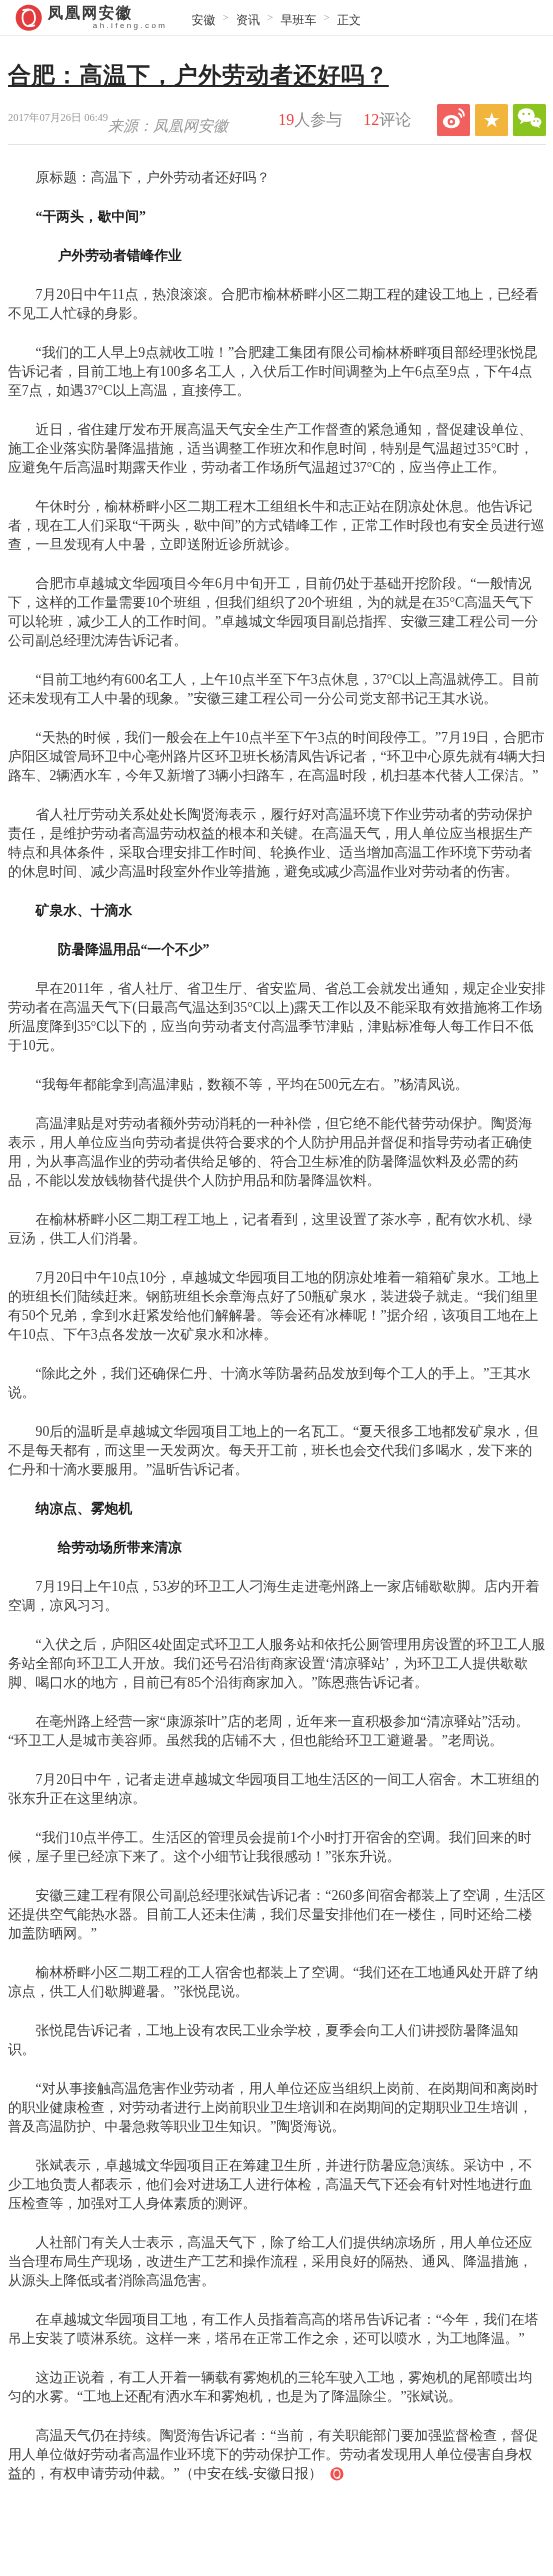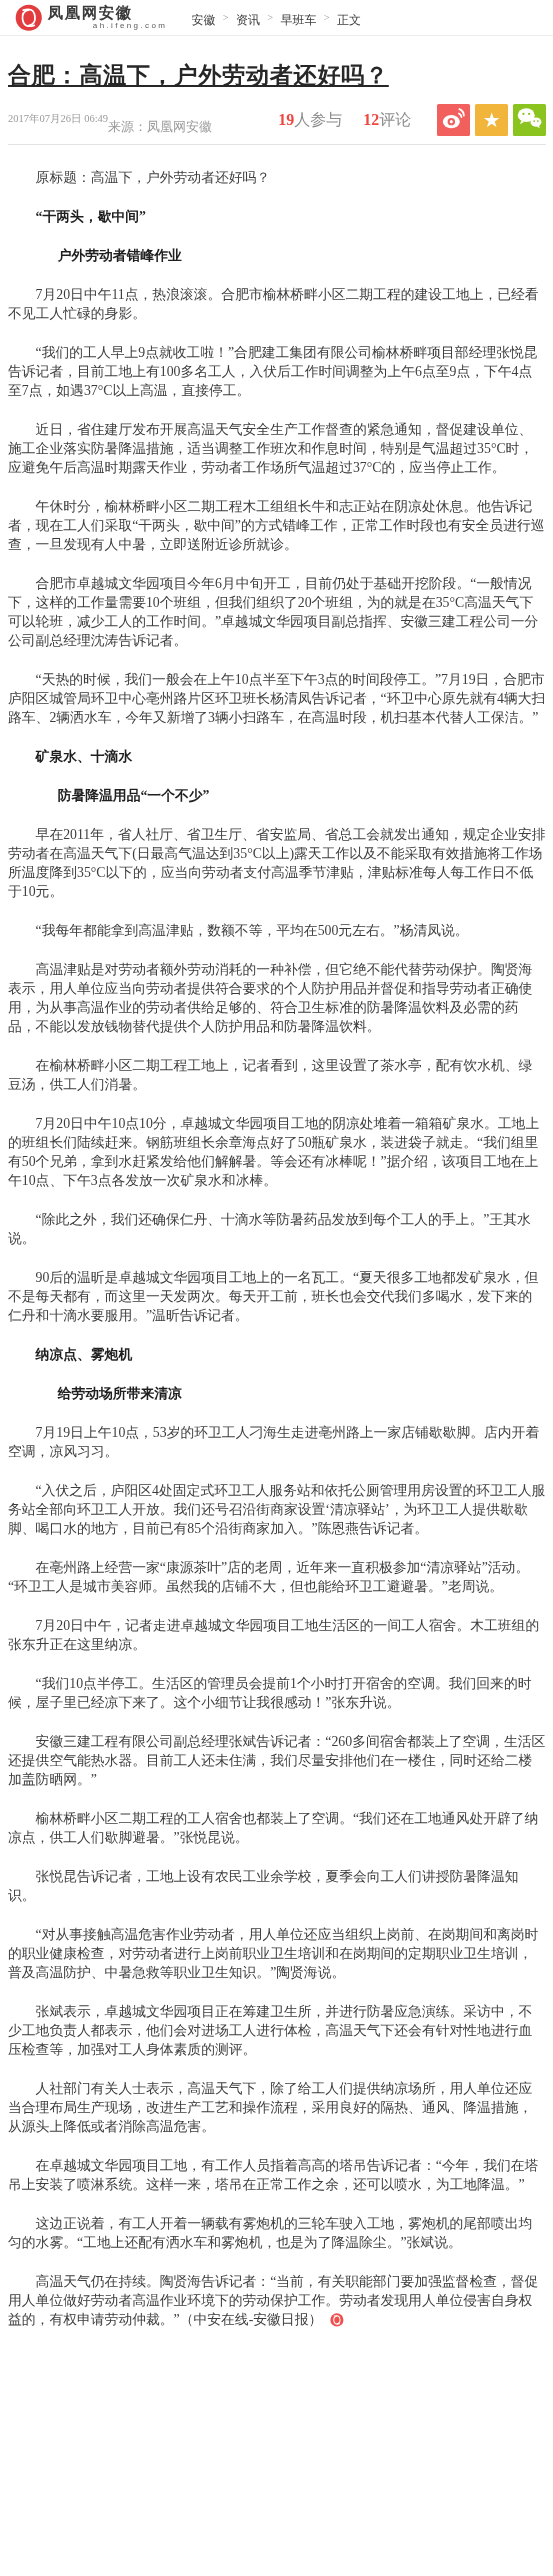--- a/index.html
+++ b/index.html
@@ -27,25 +27,25 @@
   .article-title{
     font-size:23px;font-weight:bold;color:#272727;
     margin:24px 0 13px 0;letter-spacing:0.8px;text-decoration:underline;
   }
   .meta-row{
     display:flex;justify-content:space-between;align-items:flex-end;
     border-bottom:0.8px solid #e3e3e3;padding-bottom:8px;
   }
   .meta-left{display:flex;flex-direction:row;}
   .meta-date{font-size:10.5px;color:#9b9b9b;}
-  .meta-source{font-size:13px;color:#9b9b9b;margin-top:5.7px;}
+  .meta-source{font-size:15px;color:#9b9b9b;margin-top:5.7px;font-style:italic;}
   .source-link{color:#9b9b9b;text-decoration:none;cursor:pointer;}
   .meta-right{display:flex;align-items:center;}
   .stat{text-decoration:none;margin-right:21px;cursor:pointer;white-space:nowrap;}
-  .stat-num{font-size:16px;font-weight:bold;color:#ef4841;font-style:normal;}
+  .stat-num{font-size:16px;font-weight:normal;color:#ef4841;font-style:normal;}
   .stat-label{font-size:16px;color:#8d8d8d;}
   .share-group{display:flex;align-items:center;}
   .share-btn{
     width:33px;height:32px;border-radius:1.6px;margin-left:4.9px;
     display:flex;align-items:center;justify-content:center;cursor:pointer;
   }
   .star-glyph{color:#fff;font-size:20px;line-height:1;font-family:"DejaVu Sans",sans-serif;}
   
   .article-body{padding-top:3.2px;}
   .article-body p{
@@ -135,21 +135,23 @@
 
     <div class="article-body">
         <p class="para">原标题：高温下，户外劳动者还好吗？</p>
         <p class="subhead">“干两头，歇中间”</p>
         <p class="subhead2">户外劳动者错峰作业</p>
         <p class="para">7月20日中午11点，热浪滚滚。合肥市榆林桥畔小区二期工程的建设工地上，已经看不见工人忙碌的身影。</p>
         <p class="para">“我们的工人早上9点就收工啦！”合肥建工集团有限公司榆林桥畔项目部经理张悦昆告诉记者，目前工地上有100多名工人，入伏后工作时间调整为上午6点至9点，下午4点至7点，如遇37°C以上高温，直接停工。</p>
         <p class="para">近日，省住建厅发布开展高温天气安全生产工作督查的紧急通知，督促建设单位、施工企业落实防暑降温措施，适当调整工作班次和作息时间，特别是气温超过35°C时，应避免午后高温时期露天作业，劳动者工作场所气温超过37°C的，应当停止工作。</p>
         <p class="para">午休时分，榆林桥畔小区二期工程木工组组长牛和志正站在阴凉处休息。他告诉记者，现在工人们采取“干两头，歇中间”的方式错峰工作，正常工作时段也有安全员进行巡查，一旦发现有人中暑，立即送附近诊所就诊。</p>
         <p class="para">合肥市卓越城文华园项目今年6月中旬开工，目前仍处于基础开挖阶段。“一般情况下，这样的工作量需要10个班组，但我们组织了20个班组，为的就是在35°C高温天气下可以轮班，减少工人的工作时间。”卓越城文华园项目副总指挥、安徽三建工程公司一分公司副总经理沈涛告诉记者。</p>
+        <p class="para">“目前工地约有600名工人，上午10点半至下午3点休息，37°C以上高温就停工。目前还未发现有工人中暑的现象。”安徽三建工程公司一分公司党支部书记王其水说。</p>
         <p class="para">“天热的时候，我们一般会在上午10点半至下午3点的时间段停工。”7月19日，合肥市庐阳区城管局环卫中心亳州路片区环卫班长杨清凤告诉记者，“环卫中心原先就有4辆大扫路车、2辆洒水车，今年又新增了3辆小扫路车，在高温时段，机扫基本代替人工保洁。”</p>
+        <p class="para">省人社厅劳动关系处处长陶贤海表示，履行好对高温环境下作业劳动者的劳动保护责任，是维护劳动者高温劳动权益的根本和关键。在高温天气，用人单位应当根据生产特点和具体条件，采取合理安排工作时间、轮换作业、适当增加高温工作环境下劳动者的休息时间、减少高温时段室外作业等措施，避免或减少高温作业对劳动者的伤害。</p>
         <p class="subhead">矿泉水、十滴水</p>
         <p class="subhead2">防暑降温用品“一个不少”</p>
         <p class="para">早在2011年，省人社厅、省卫生厅、省安监局、省总工会就发出通知，规定企业安排劳动者在高温天气下(日最高气温达到35°C以上)露天工作以及不能采取有效措施将工作场所温度降到35°C以下的，应当向劳动者支付高温季节津贴，津贴标准每人每工作日不低于10元。</p>
         <p class="para">“我每年都能拿到高温津贴，数额不等，平均在500元左右。”杨清凤说。</p>
         <p class="para">高温津贴是对劳动者额外劳动消耗的一种补偿，但它绝不能代替劳动保护。陶贤海表示，用人单位应当向劳动者提供符合要求的个人防护用品并督促和指导劳动者正确使用，为从事高温作业的劳动者供给足够的、符合卫生标准的防暑降温饮料及必需的药品，不能以发放钱物替代提供个人防护用品和防暑降温饮料。</p>
         <p class="para">在榆林桥畔小区二期工程工地上，记者看到，这里设置了茶水亭，配有饮水机、绿豆汤，供工人们消暑。</p>
         <p class="para">7月20日中午10点10分，卓越城文华园项目工地的阴凉处堆着一箱箱矿泉水。工地上的班组长们陆续赶来。钢筋班组长余章海点好了50瓶矿泉水，装进袋子就走。“我们组里有50个兄弟，拿到水赶紧发给他们解解暑。等会还有冰棒呢！”据介绍，该项目工地在上午10点、下午3点各发放一次矿泉水和冰棒。</p>
         <p class="para">“除此之外，我们还确保仁丹、十滴水等防暑药品发放到每个工人的手上。”王其水说。</p>
         <p class="para">90后的温昕是卓越城文华园项目工地上的一名瓦工。“夏天很多工地都发矿泉水，但不是每天都有，而这里一天发两次。每天开工前，班长也会交代我们多喝水，发下来的仁丹和十滴水要服用。”温昕告诉记者。</p>
         <p class="subhead">纳凉点、雾炮机</p>

